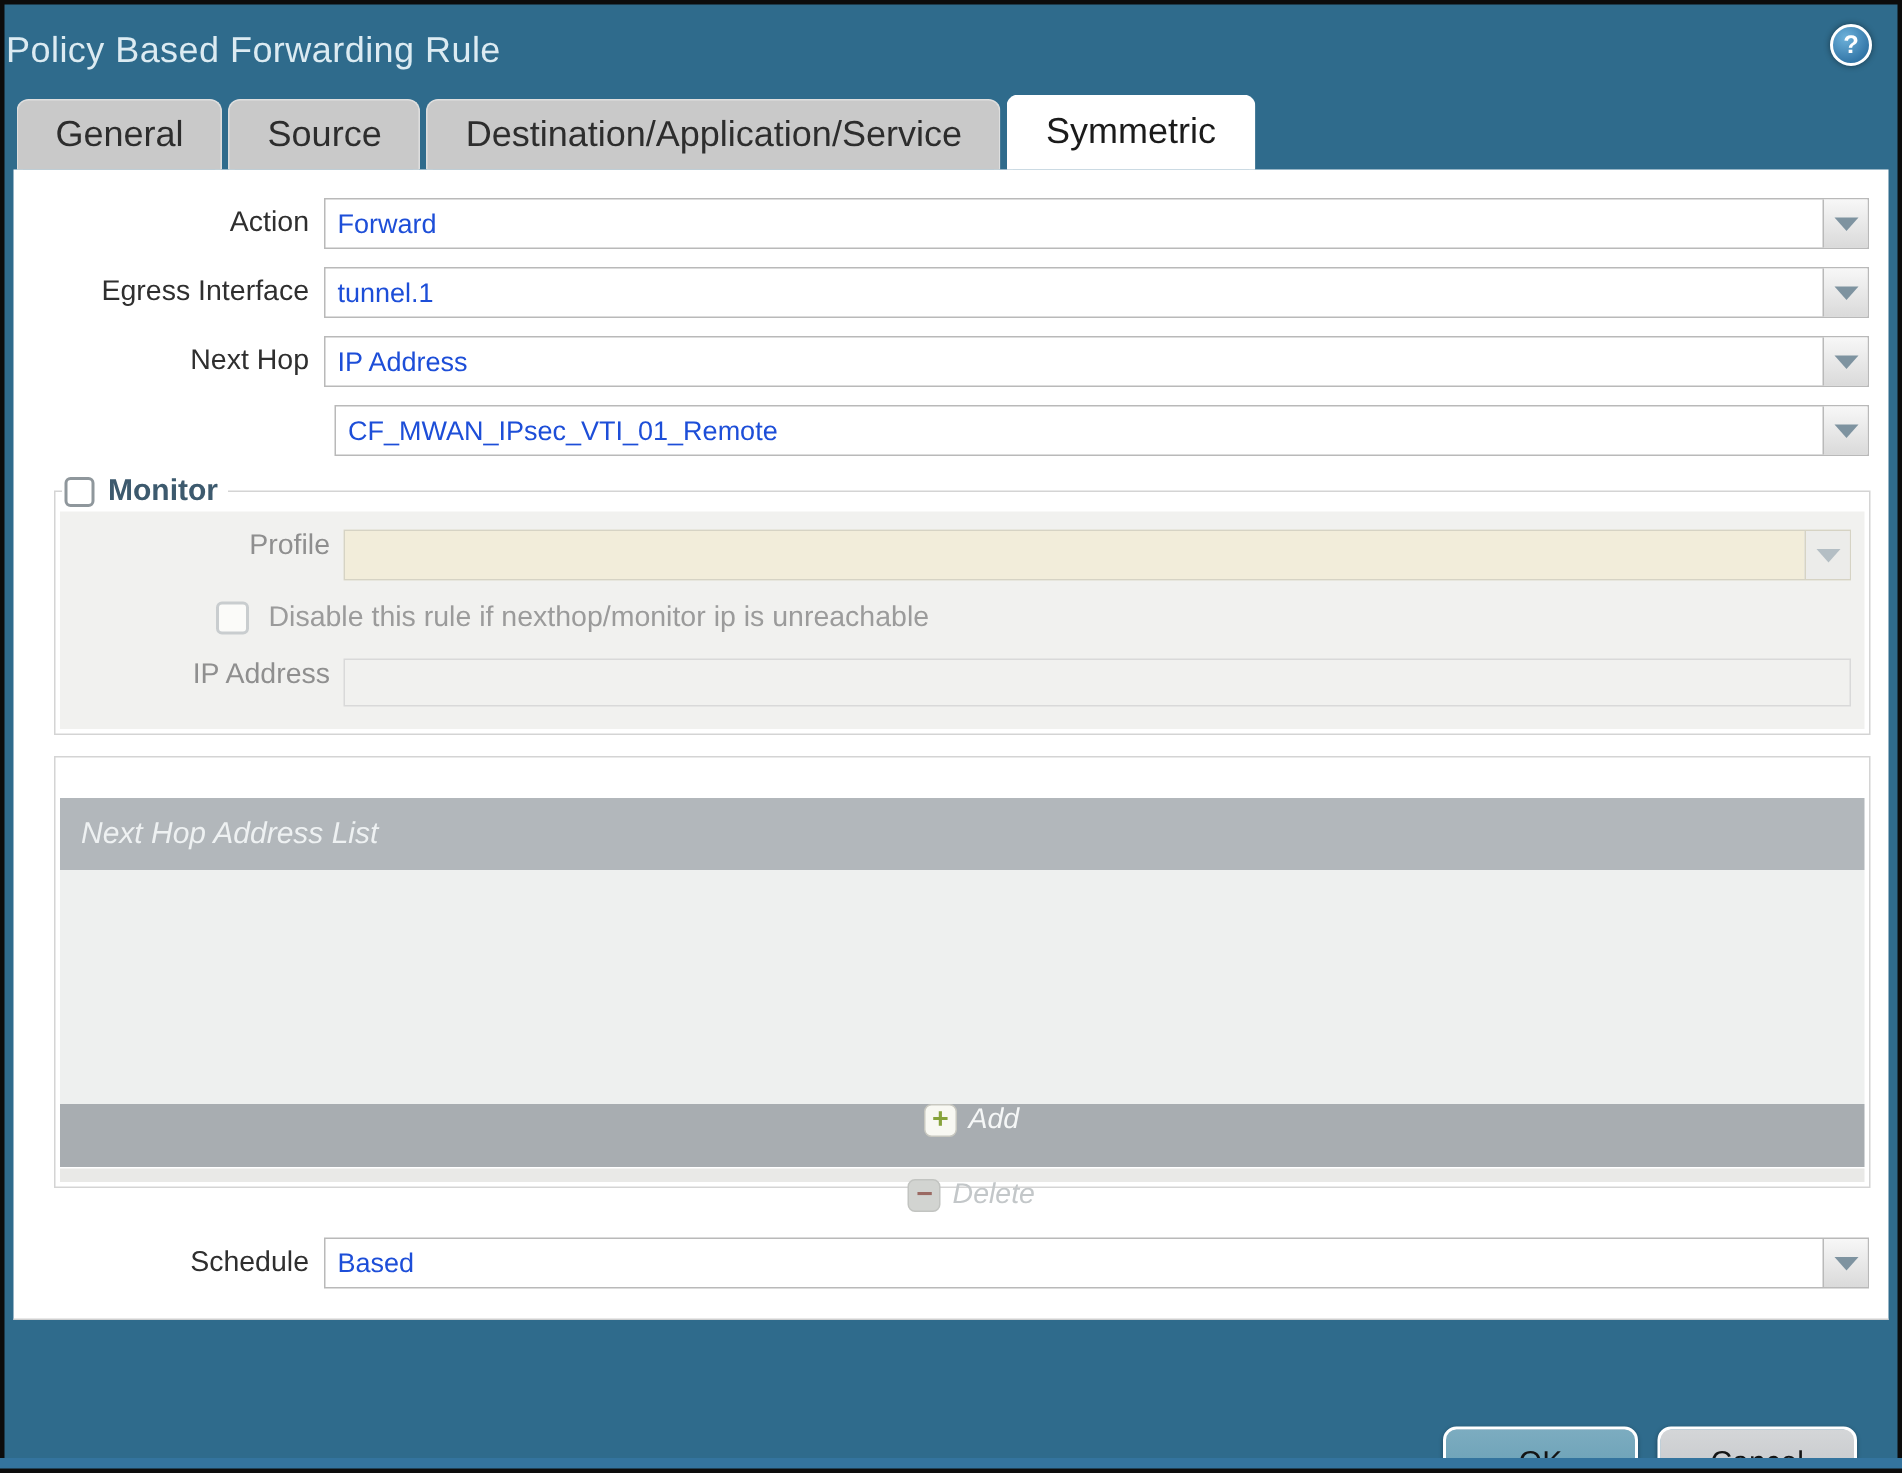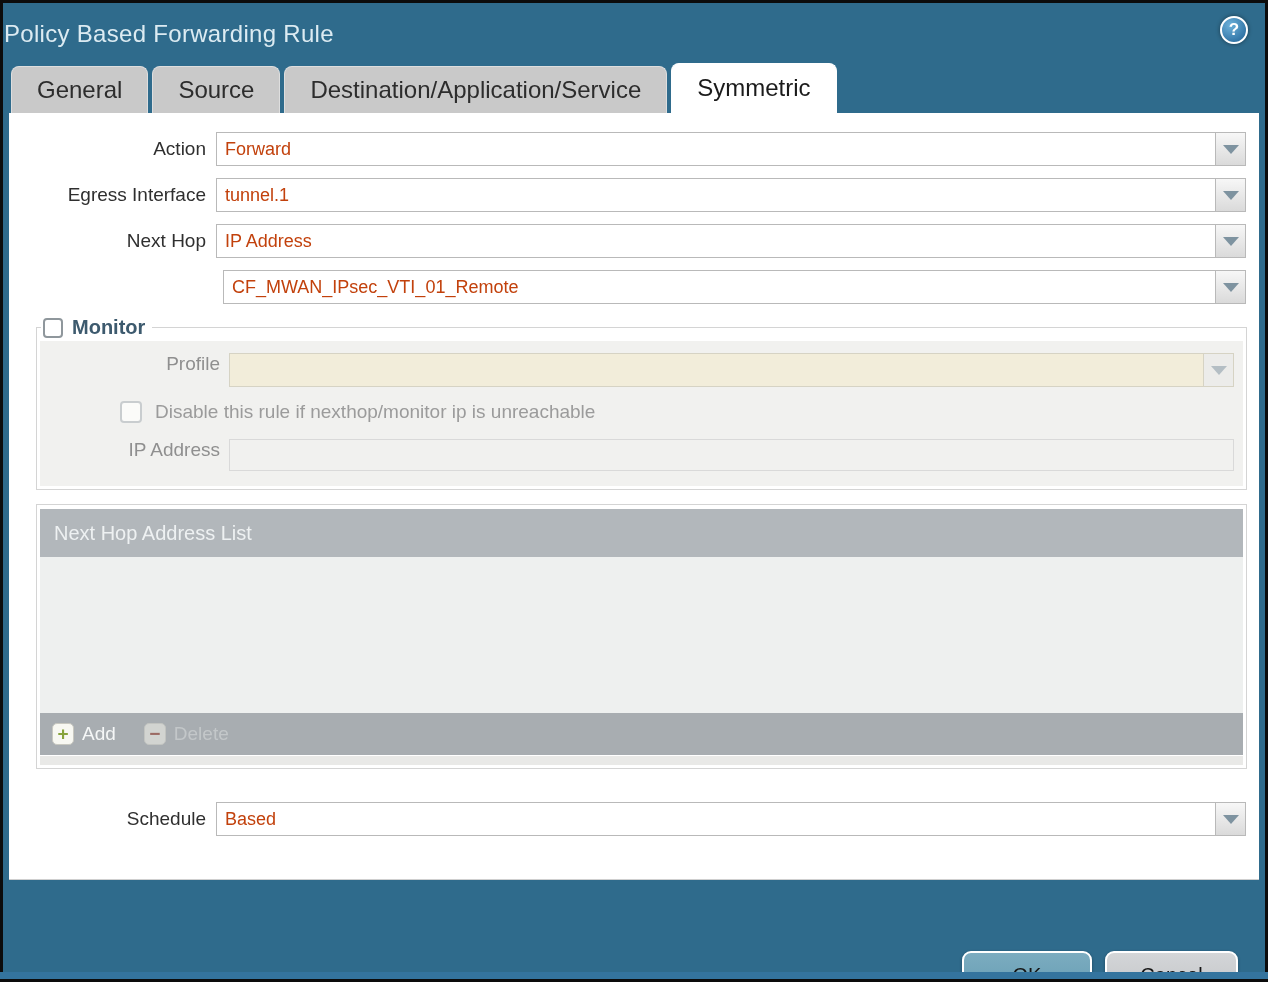--- a/index.html
+++ b/index.html
@@ -42,21 +42,21 @@
     background:#ffffff; margin:0 6px; flex:1; padding-top:19px;
     border-bottom:1px solid #cfcfcf; position:relative;
   }
 
   .row { display:flex; align-items:center; height:34px; margin:0 13px 12px 0; }
   .row .label { width:207px; flex:none; text-align:right; padding-right:10px; font-size:19px; color:#2f2f2f; }
   .row .fieldwrap { flex:1; display:flex; }
   .row .fieldwrap.indent { padding-left:7px; }
 
   .combo { display:flex; height:34px; border:1px solid #b9b9b9; background:#fff; flex:1; cursor:pointer; }
-  .combo .val { flex:1; font-size:18px; color:#c2410c; padding:6px 0 0 8px; white-space:nowrap; overflow:hidden; }
+  .combo .val { flex:1; font-size:18px; color:#1d4ed8; padding:6px 0 0 8px; white-space:nowrap; overflow:hidden; }
   .combo .btn { width:30px; flex:none; background:linear-gradient(#f7f7f7,#dadada); border-left:1px solid #b9b9b9; display:flex; align-items:center; justify-content:center; }
   .caret { width:0; height:0; border-left:8px solid transparent; border-right:8px solid transparent; border-top:9px solid #7e93a0; }
 
   
   fieldset {
     margin:0 12px 14px 27px; border:1px solid #d4d4d4; padding:2px 3px 3px 3px;
   }
   legend { display:flex; align-items:center; gap:9px; padding:0 7px 0 2px; margin-left:1px; }
   .legend-text { font-size:20px; font-weight:bold; color:#3d5a6e; }
   .checkbox { width:20px; height:20px; border:2px solid #8f979c; border-radius:4px; background:#fff; cursor:pointer; flex:none; }
@@ -65,30 +65,30 @@
   .panel { background:#f1f1ef; padding:12px 9px 15px 0; }
   .prow { display:flex; align-items:flex-start; margin-bottom:11px; }
   .prow:last-child { margin-bottom:0; }
   .prow .plabel { width:189px; flex:none; text-align:right; padding-right:9px; font-size:19px; color:#8f8f8f; }
 
   .combo.beige { border:1px solid #d6d3c4; cursor:default; }
   .combo.beige .val { background:#f2edda; }
   .combo.beige .btn { background:#ececea; border-left:1px solid #d6d3c4; }
   .combo.beige .caret { border-top-color:#b4bec4; }
 
-  .chk-row { margin-left:80px; display:flex; align-items:center; gap:13px; height:28px; margin-bottom:13px; }
+  .chk-row { margin-left:104px; display:flex; align-items:center; gap:13px; height:28px; margin-bottom:13px; }
   .chk-row .chk-label { font-size:19px; color:#9b9b9b; }
 
   .dis-input { flex:1; height:32px; background:#f1f1ef; border:1px solid #d9d9d9; font-size:18px; color:#666; padding:5px 8px 0 8px; }
 
   
-  .sr-table { margin-top:2px; }
+  .sr-table { margin-top:25px;font-style:italic; }
   .sr-header { height:48px; background:#b2b7bb; color:#eef1f2; font-size:20px; display:flex; align-items:center; padding-left:14px; }
   .sr-body { height:156px; background:#eef0ef; }
-  .sr-footer { height:42px; background:#a8adb1; display:flex; align-items:center; padding-left:12px; gap:28px; }
+  .sr-footer { height:42px; background:#a8adb1; display:flex; align-items:center; padding-left:12px; gap:28px;flex-direction:column; }
   .tool { display:flex; align-items:center; gap:8px; font-size:19px; cursor:pointer; }
   .icon-sq { width:22px; height:22px; border-radius:5px; display:flex; align-items:center; justify-content:center; font-weight:bold; font-size:19px; line-height:1; }
   .icon-sq.plus { background:#f8f8f2; border:1px solid #c8c8c0; color:#87a33b; }
   .icon-sq.plus::before { content:"+"; margin-top:-2px; }
   .icon-sq.minus { background:#d2d4d1; border:1px solid #c2c4c1; color:#9b6a63; cursor:default; }
   .icon-sq.minus::before { content:"\2212"; margin-top:-2px; }
   .tool.add { color:#f5f7f7; }
   .tool.delete { color:#c3c7c9; cursor:default; }
   .sr-scroll { height:9px; background:#e9e9e7; margin-top:1px; }
 

